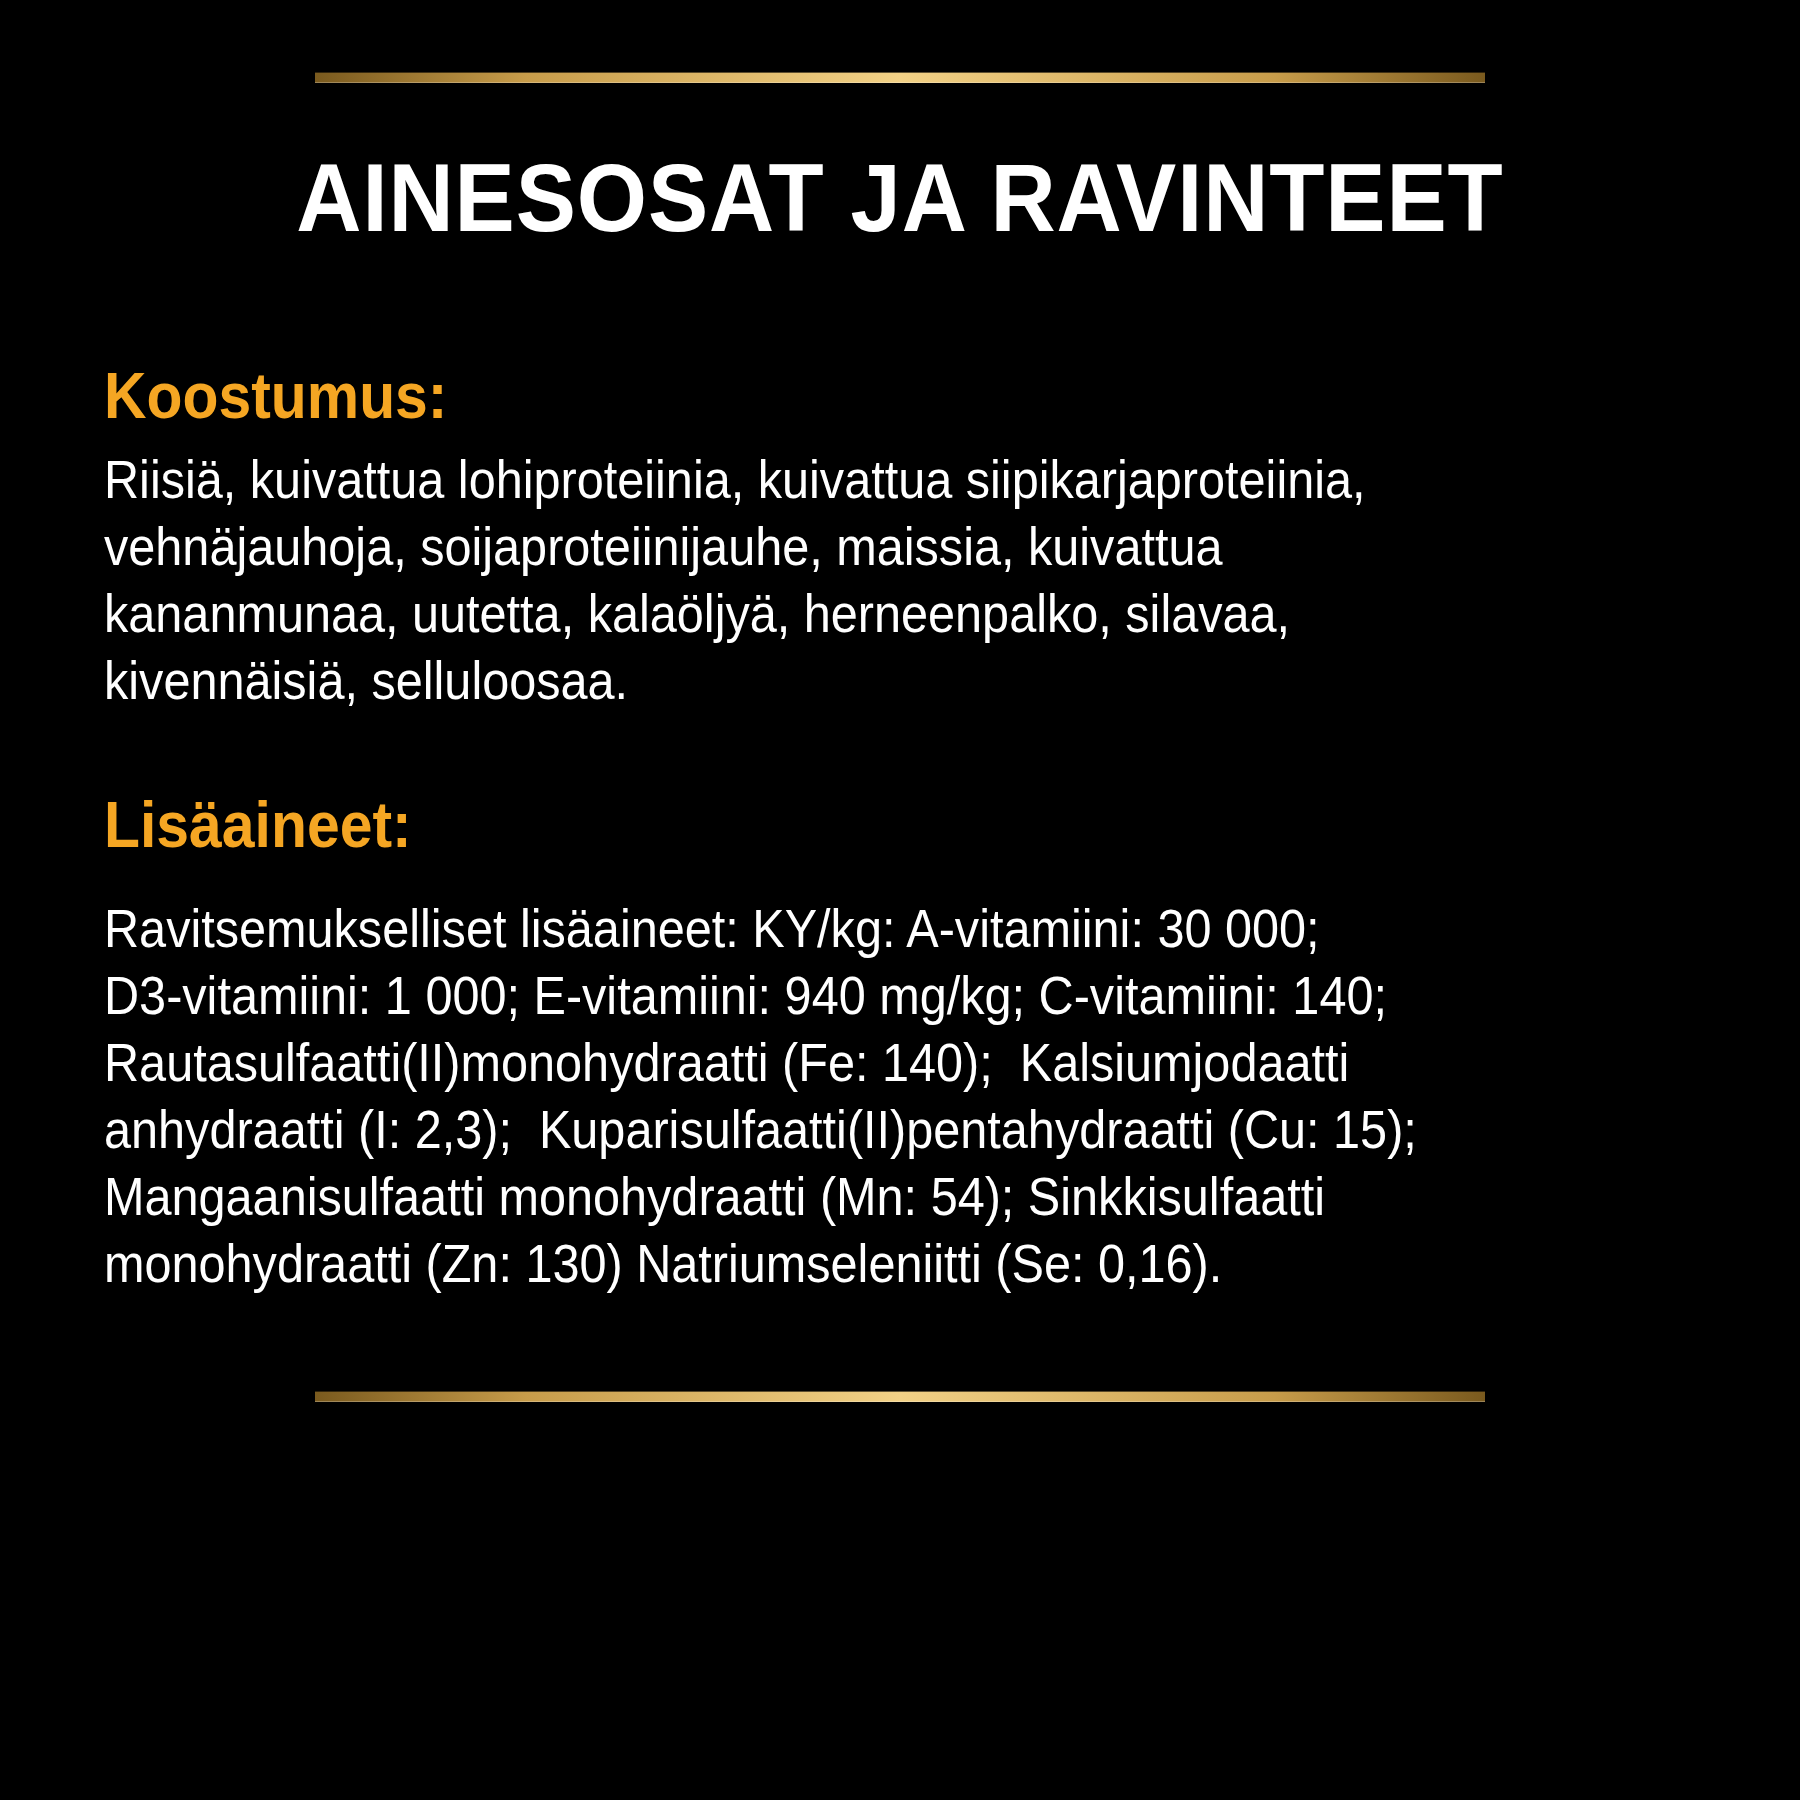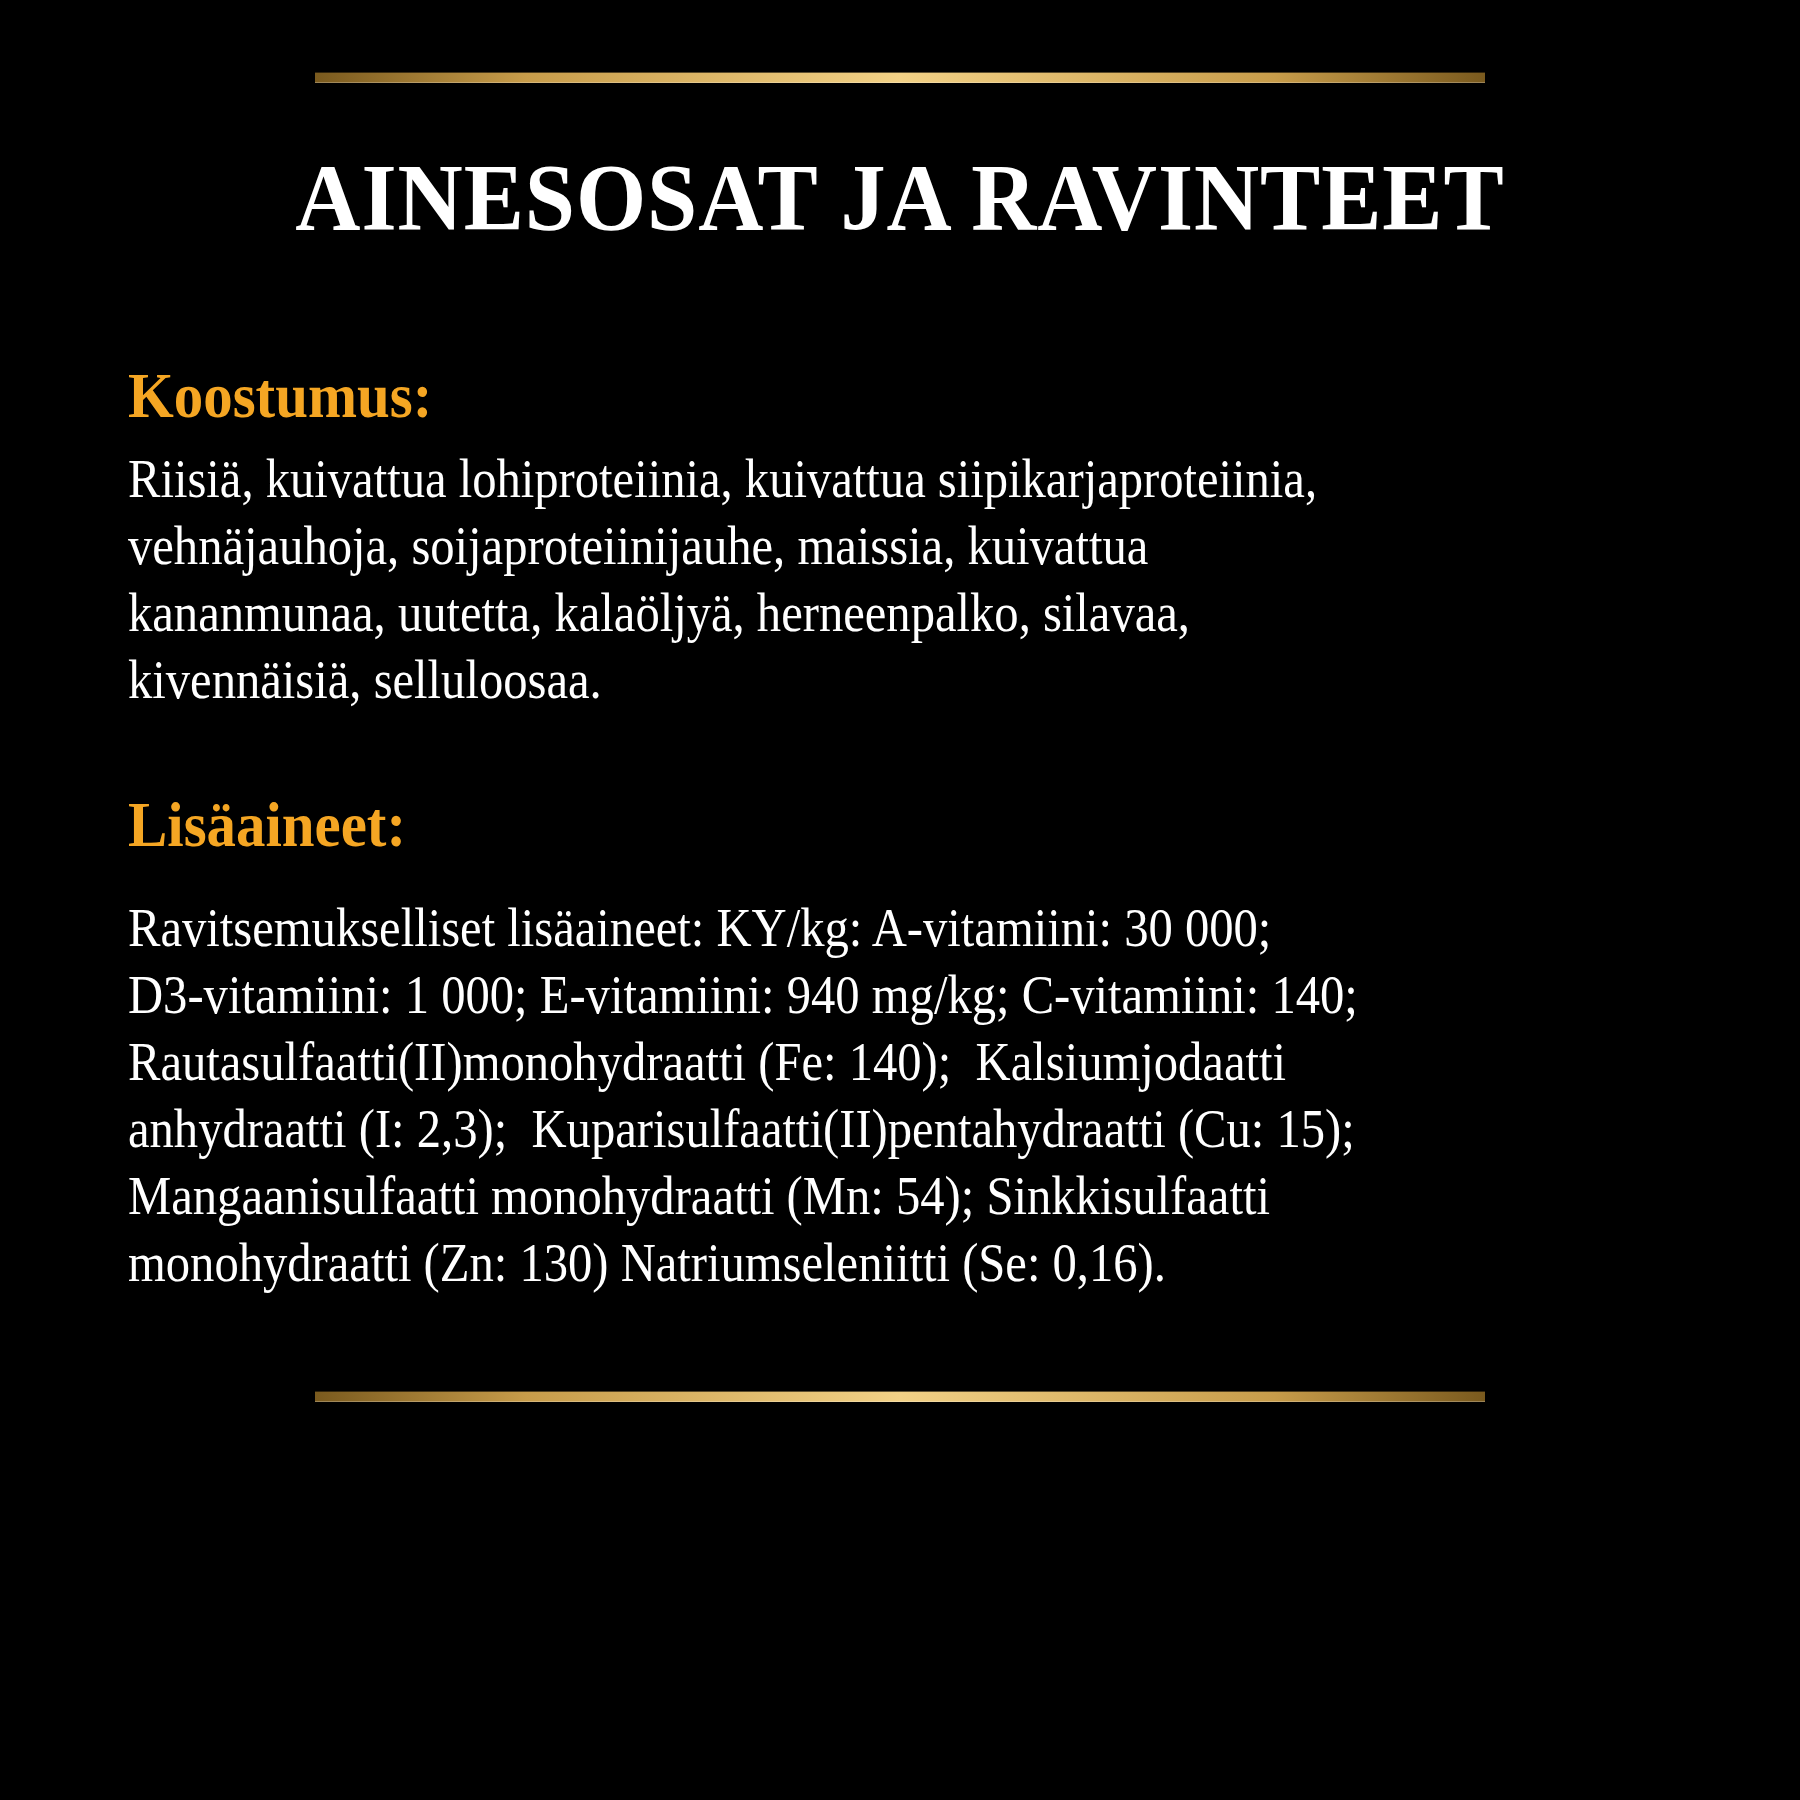--- a/index.html
+++ b/index.html
@@ -10,21 +10,21 @@
     --bar-mid:#C79C4A;
     --bar-center:#F2D astuce;
   }
   *{box-sizing:border-box;}
   html,body{margin:0;padding:0;background:#000;}
   .page{
     position:relative;
     width:1800px;height:1800px;
     background:var(--background,#000);
     overflow:hidden;
-    font-family:Liberation Serif, serif;
+    font-family:Liberation Sans, sans-serif;
   }
   .gold-bar{
     width:1170px;height:11px;
     margin:0 auto;
     background:linear-gradient(90deg,
       var(--bar-edge,#7A5A1E) 0%,
       var(--bar-mid,#C79C4A) 18%,
       var(--bar-center,#F2D186) 50%,
       var(--bar-mid,#C79C4A) 82%,
       var(--bar-edge,#7A5A1E) 100%);
@@ -35,21 +35,21 @@
   .title{
     margin:63px 0 0;
     color:var(--body-text,#fff);
     font-size:96px;line-height:104px;font-weight:700;
     text-align:center;
     letter-spacing:1px;
     transform:scaleX(0.94);
     transform-origin:center top;
     white-space:nowrap;
   }
-  .section{padding:0 104px;margin-left:24px;}
+  .section{padding:0 104px;}
   .section.composition{margin-top:108px;}
   .section.nutrients{margin-top:99px;}
   .section.additives{margin-top:73px;}
   .section-heading{
     margin:0;
     color:var(--heading-text,#F5A623);
     font-size:64px;line-height:76px;font-weight:700;
     transform:scaleX(0.92);
     transform-origin:left top;
     width:max-content;

